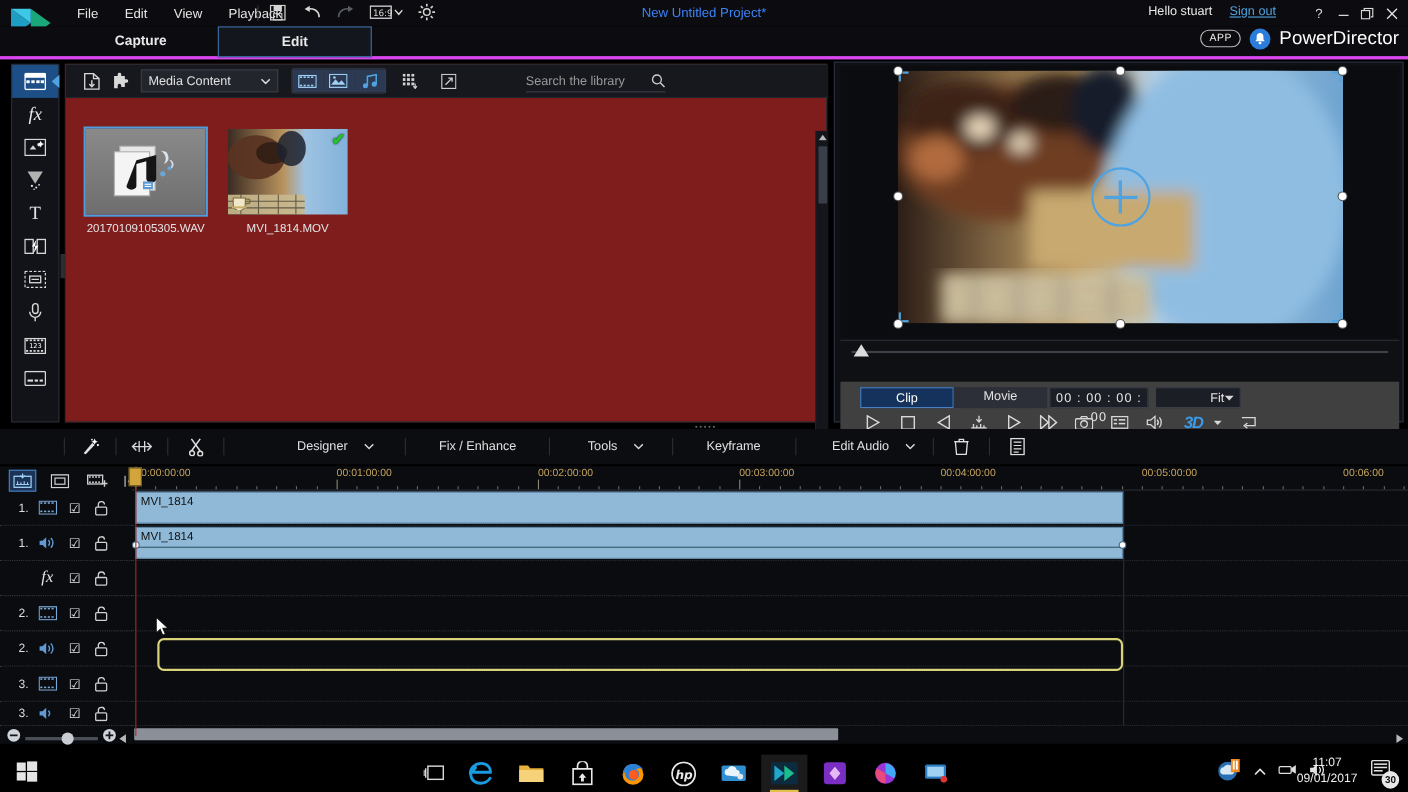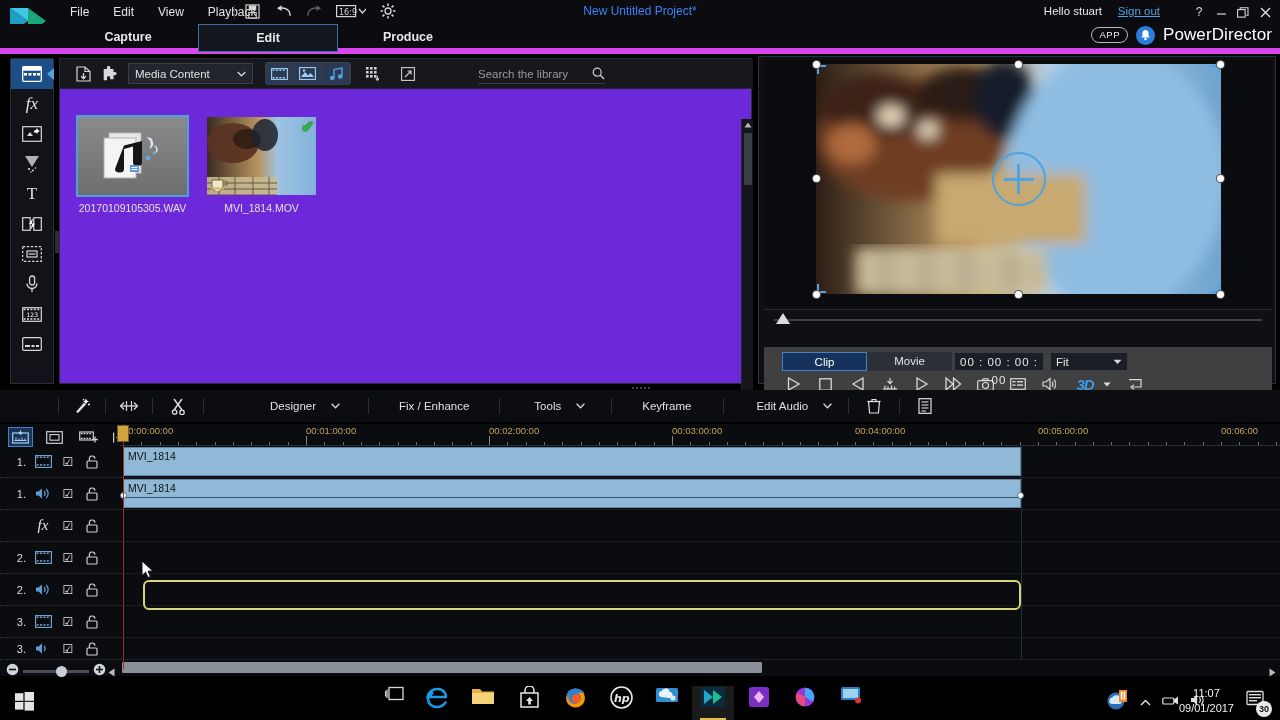--- a/index.html
+++ b/index.html
@@ -44,21 +44,21 @@
   }
   .wctl { position: absolute; top: 2px; display: flex; gap: 0; }
   .wbtn {
     width: 22px; height: 20px; display: flex; align-items: center; justify-content: center;
     font-size: 12px; color: #d8d8d8; cursor: default;
   }
 
   
   .ribbon {
     position: absolute; left: 0; top: 24px; width: 1280px; height: 30px;
-    background: #0c0c10; border-bottom: 6px solid #d946ef;
+    background: #0c0c10; border-bottom: 3px solid #d946ef;
   }
   .steps { position: absolute; left: 58px; top: 0; display: flex; }
   .step {
     width: 140px; height: 28px; line-height: 27px; text-align: center;
     font-size: 12.5px; font-weight: bold; color: #e8e8e8; cursor: default;
   }
   .step.active { border: 1px solid #3f6ea8; background: #14161d; }
   .brand {
     position: absolute; right: 8px; top: 1px; display: flex; align-items: center; gap: 8px;
   }
@@ -93,21 +93,21 @@
 
   .expand-tab {
     position: absolute; left: 55px; top: 231px; width: 15px; height: 22px;
     background: #2b2e36; border-radius: 0 3px 3px 0;
     display: flex; align-items: center; justify-content: center; cursor: default;
   }
 
   
   .library {
     position: absolute; left: 59px; top: 58px; width: 693px; height: 326px;
-    background: #6d28d9; border: 1px solid #2a2d36;
+    background: #7f1d1d; border: 1px solid #2a2d36;
   }
   .lib-toolbar {
     position: absolute; left: 0; top: 0; width: 693px; height: 30px;
     background: #16181e; border-bottom: 1px solid #23262e;
     display: flex; align-items: center; gap: 0;
   }
   .lt-btn {
     width: 26px; height: 24px; display: flex; align-items: center; justify-content: center; cursor: default;
   }
   .lib-select {
@@ -202,21 +202,21 @@
     background: #2c2f37; color: #e2e2e2; cursor: default;
   }
   .mode-btn.on { background: #15325c; border: 1px solid #4a7fc0; color: #fff; }
   .timecode {
     position: absolute; left: 190px; top: 5px; width: 90px; height: 19px; line-height: 18px; text-align: center;
     background: #1b1e25; border: 1px solid #3a3e48; font-size: 11.5px; color: #e6e6e6; letter-spacing: 1px;
   }
   .fit-sel {
     position: absolute; left: 286px; top: 5px; width: 78px; height: 19px;
     background: #1b1e25; border: 1px solid #3a3e48; display: flex; align-items: center;
-    justify-content: space-between; padding: 0 5px; font-size: 11.5px; color: #e4e4e4; cursor: default;
+    justify-content: flex-end; padding: 0 5px; font-size: 11.5px; color: #e4e4e4; cursor: default;
   }
   .transport { position: absolute; left: 20px; top: 28px; display: flex; align-items: center; gap: 13px; }
   .tp { width: 19px; height: 18px; display: flex; align-items: center; justify-content: center; cursor: default; }
   .tp-3d { font-size: 15px; font-weight: bold; color: #3b9ae8; font-style: italic; letter-spacing: -1px; }
 
   
   .edit-toolbar {
     position: absolute; left: 0; top: 390px; width: 1280px; height: 32px; background: #0b0d11;
   }
   .etb { display: flex; align-items: center; height: 32px; }
@@ -296,21 +296,21 @@
   .taskbar { position: absolute; left: 0; top: 682px; width: 1280px; height: 38px; background: #000; }
   .start { position: absolute; left: 6px; top: 7px; width: 36px; height: 24px; display: flex; align-items: center; justify-content: center; cursor: default; }
   .cortana {
     position: absolute; left: 46px; top: 4px; width: 320px; height: 32px; background: #2b2b2b;
     display: flex; align-items: center; cursor: default;
   }
   .cortana .ring { margin-left: 10px; width: 17px; height: 17px; border: 2px solid #e6e6e6; border-radius: 50%; }
   .cortana .txt { margin-left: 9px; font-size: 12px; color: #d8d8d8; }
   .cortana .mic { position: absolute; right: 12px; }
   .tb-app {
-    position: absolute; top: 4px; width: 42px; height: 34px; display: flex; justify-content: center;
+    position: absolute; top: 4px; width: 42px; height: 34px; display: flex; align-items: center; justify-content: center;
     cursor: default;
   }
   .tb-app.running { background: #1b1b1b; }
   .tb-app.running::after { content: ''; position: absolute; left: 8px; bottom: 0; width: 26px; height: 2px; background: #e3c04a; }
   .tray { position: absolute; right: 74px; top: 4px; display: flex; align-items: center; gap: 11px; height: 32px; }
   .clock { position: absolute; right: 46px; top: 4px; text-align: center; font-size: 11px; color: #f0f0f0; line-height: 15px; }
   .notif { position: absolute; right: 6px; top: 8px; width: 28px; height: 24px; cursor: default; }
   .notif-count {
     position: absolute; right: 2px; bottom: -3px; width: 16px; height: 16px; border-radius: 50%;
     background: #e8e8e8; color: #111; font-size: 9px; display: flex; align-items: center; justify-content: center;
@@ -407,21 +407,20 @@
             <line x1="10" y1="1" x2="1" y2="10" stroke="#e4e4e4" stroke-width="1.2"></line>
           </svg>
       </div>
     </div>
   </div>
 
   <div class="ribbon">
     <div class="steps">
       <div class="step">Capture</div>
       <div class="step active">Edit</div>
-      <div class="step">Produce</div>
     </div>
     <div class="brand">
       <div class="app-pill">APP</div>
       <div class="bell">
         <svg width="11" height="12" viewBox="0 0 11 12">
             <path d="M5.5 1 C7.4 1 8.6 2.3 8.6 4.3 V7 L9.8 8.6 H1.2 L2.4 7 V4.3 C2.4 2.3 3.6 1 5.5 1 Z" fill="#fff"></path>
             <circle cx="5.5" cy="10" r="1.3" fill="#fff"></circle>
           </svg>
       </div>
       <div class="brand-name">PowerDirector</div>

